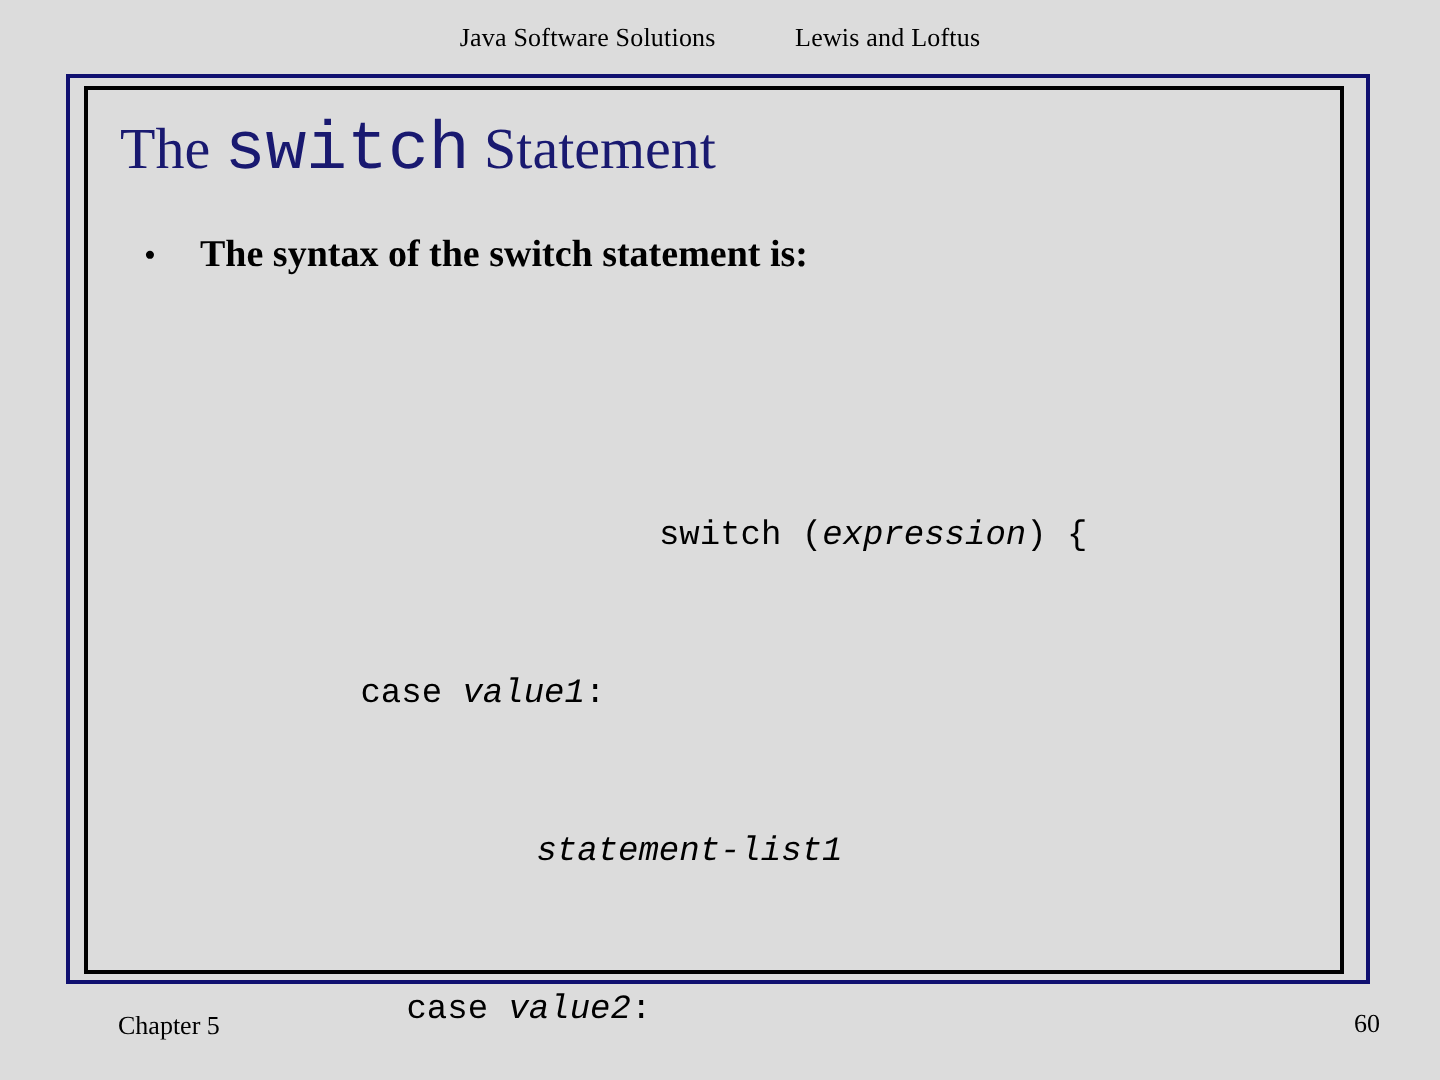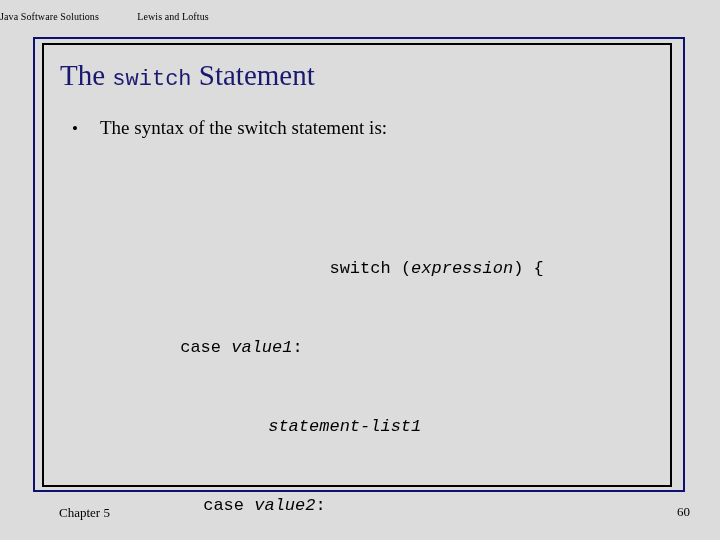--- a/index.html
+++ b/index.html
@@ -14,22 +14,23 @@
     overflow: hidden;
     position: relative;
   }
 
   
   .slide-header {
     position: absolute;
     top: 11px;
     left: 0;
     width: 720px;
-    font-family: "Liberation Serif", serif;
-    font-size: 10px;
+    text-align: center;
+    font-family: "Liberation Serif", serif;
+    font-size: 13px;
     color: #000000;
     letter-spacing: 0.1px;
     white-space: nowrap;
   }
   .slide-header .hdr-left {
     display: inline-block;
   }
   .slide-header .hdr-gap {
     display: inline-block;
     width: 33px;
@@ -75,41 +76,42 @@
     left: 18px;
     top: 15px;
     color: #191970;
     font-family: "Liberation Serif", serif;
     font-size: 29px;
     line-height: 34px;
     white-space: nowrap;
   }
   .slide-title .mono {
     font-family: "Liberation Mono", monospace;
-    font-size: 22px;
+    font-size: 34px;
   }
 
   .bullet-row {
     position: absolute;
     left: 30px;
     top: 73px;
     width: 560px;
     color: #000000;
     font-size: 19px;
     line-height: 24px;
     white-space: nowrap;
   }
   .bullet-row .bullet-mark {
     display: inline-block;
     width: 28px;
     font-size: 17px;
     vertical-align: baseline;
   }
   .bullet-row .bullet-text {
     display: inline-block;
+    font-weight: bold;
   }
 
   
   .code-block {
     position: absolute;
     left: 0;
     top: 126px;
     width: 630px;
     font-family: "Liberation Mono", monospace;
     font-size: 17px;

